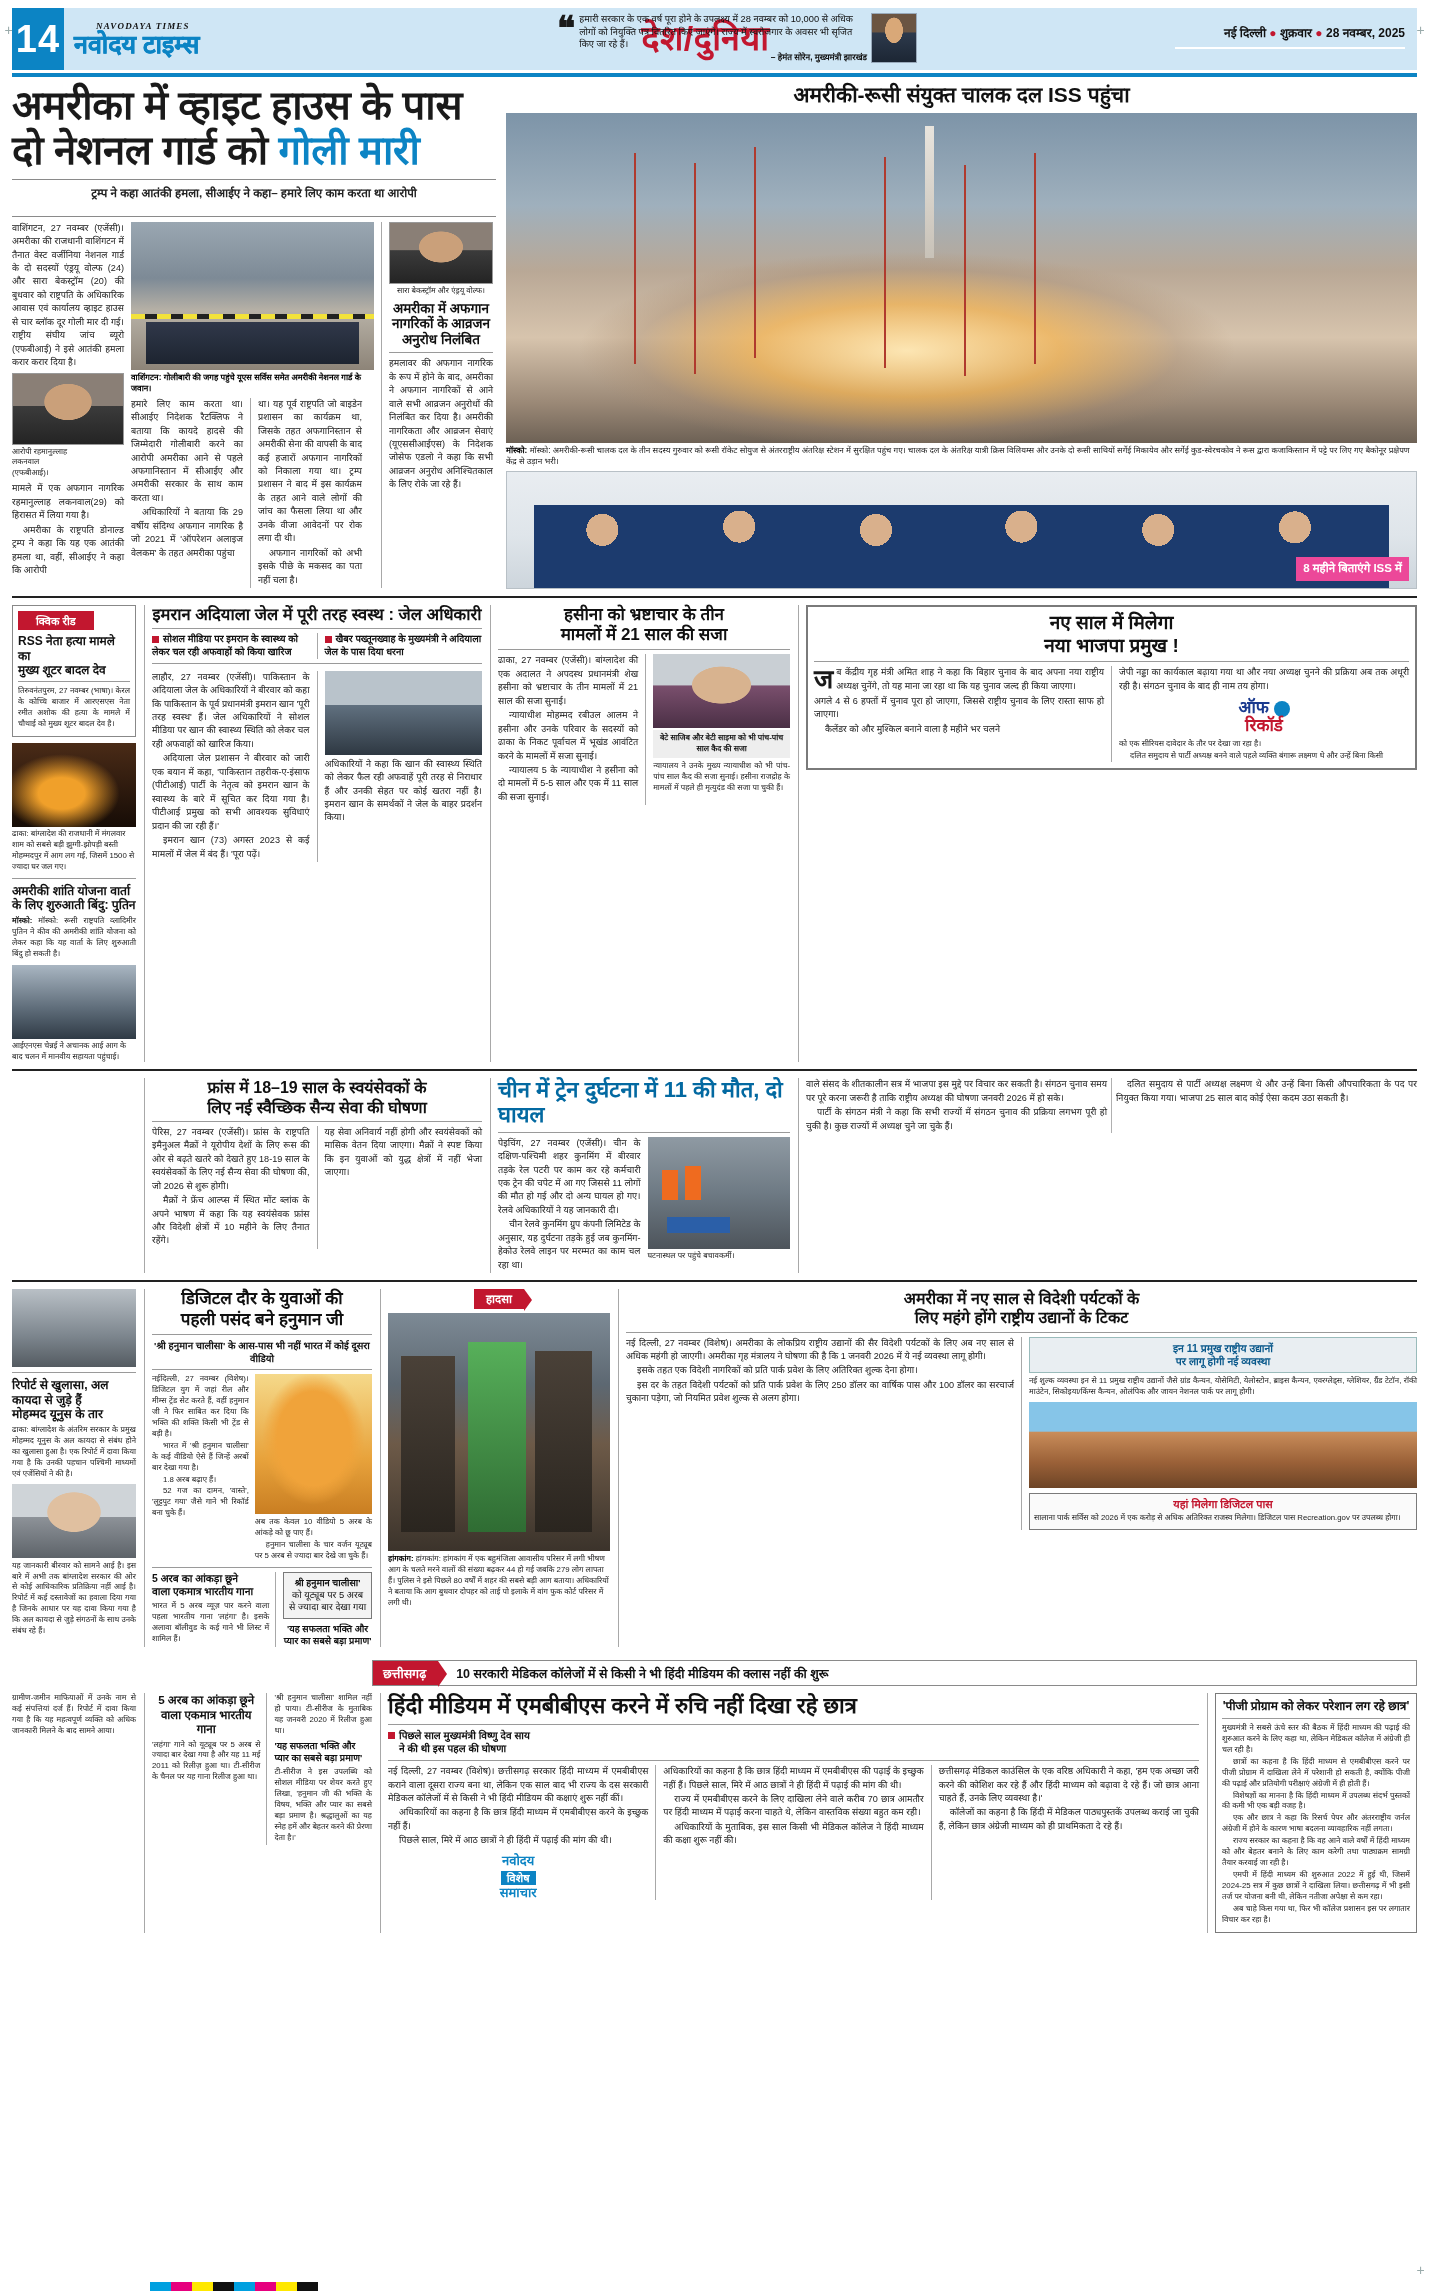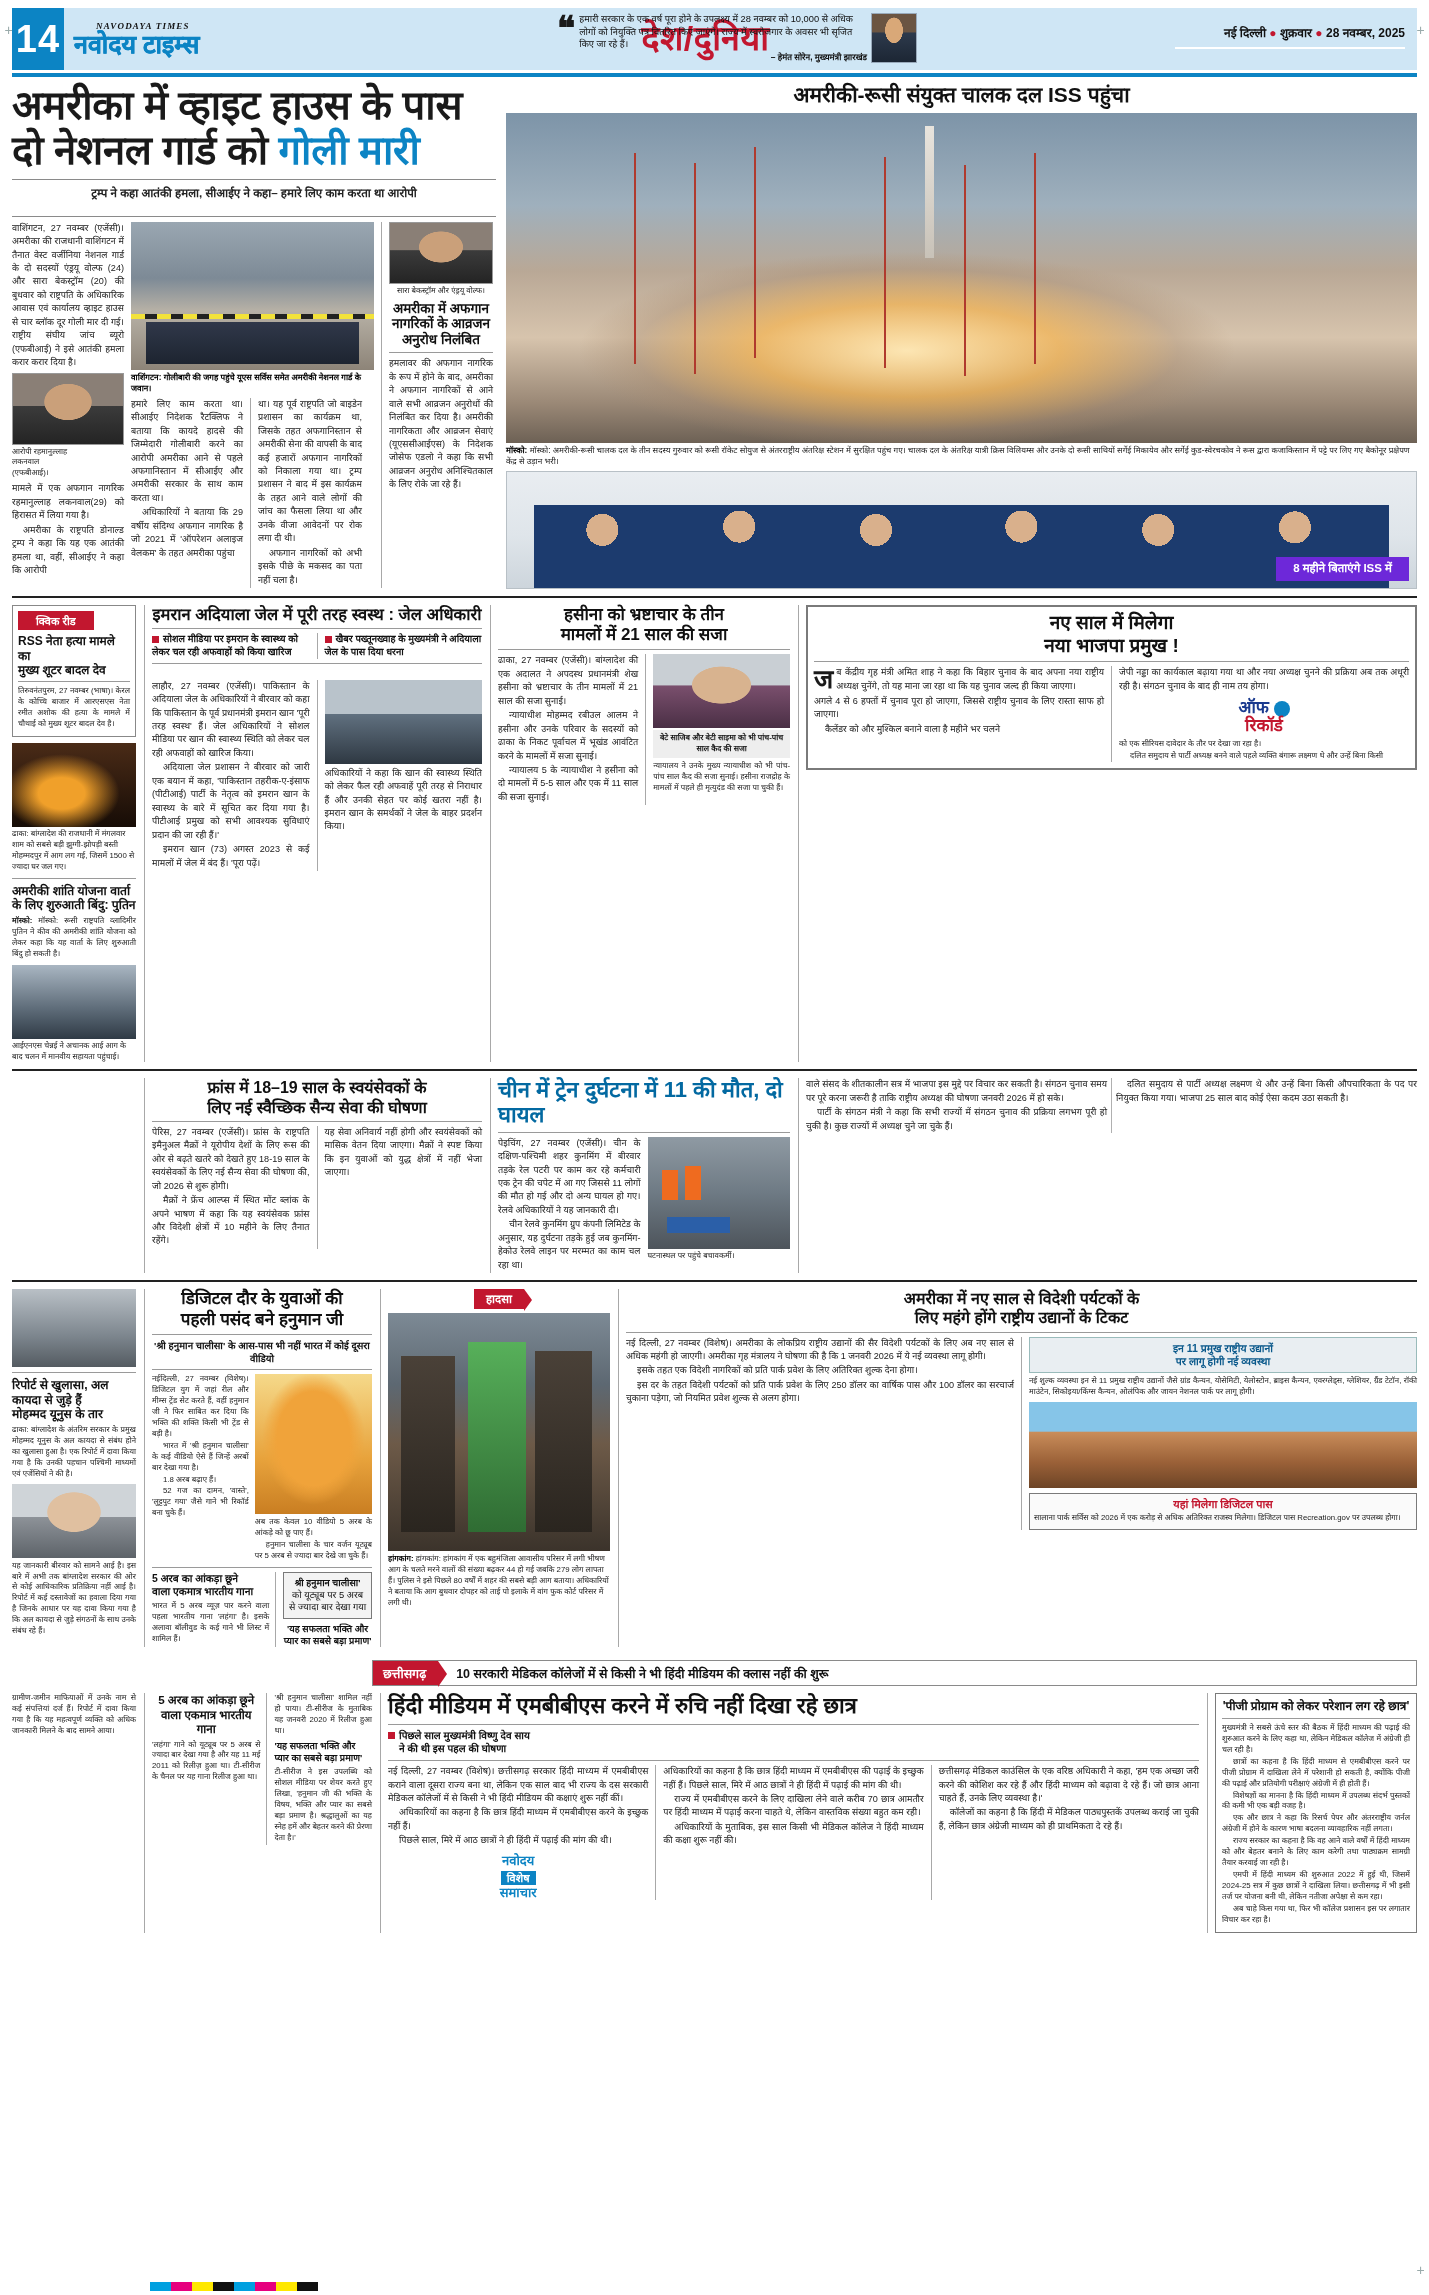--- a/index.html
+++ b/index.html
@@ -279,27 +279,27 @@
       radial-gradient(circle 16px at 40% 30%, #d9b08c 0 100%, transparent 0),
       radial-gradient(circle 16px at 57% 26%, #d9b08c 0 100%, transparent 0),
       radial-gradient(circle 16px at 73% 30%, #d9b08c 0 100%, transparent 0),
       radial-gradient(circle 16px at 89% 27%, #d9b08c 0 100%, transparent 0),
       linear-gradient(#1c3b6e 0 100%);
   }
   .iss-badge {
     position: absolute;
     right: 8px;
     bottom: 8px;
-    background: #6d28d9;
+    background: #ec4899;
     color: #fff;
     font-family: "Liberation Sans", sans-serif;
     font-size: 11.5px;
     font-weight: bold;
     line-height: 1.2;
-    padding: 5px 17px;
+    padding: 5px 7px;
     text-align: center;
   }
 
   
   .red-tab {
     display: inline-block;
     background: #c2172f;
     color: #fff;
     font-family: "Liberation Sans", sans-serif;
     font-size: 11.5px;
@@ -580,21 +580,21 @@
             <span class="bullet-red"></span><span>सोशल मीडिया पर इमरान के स्वास्थ्य को लेकर चल रही अफवाहों को किया खारिज</span>
           </div>
         </div>
         <div class="col cdiv" style="flex:1">
           <div class="hl" style="font-size:9.6px;line-height:1.35">
             <span class="bullet-red"></span><span>खैबर पख्तूनख्वाह के मुख्यमंत्री ने अदियाला जेल के पास दिया धरना</span>
           </div>
         </div>
       </div>
       <div class="hr-thin" style="margin:4px 0"></div>
-      <div class="row" style="margin-top:16px;gap:7px">
+      <div class="row" style="margin-top:7px;gap:7px">
         <div class="col" style="flex:1">
           <div class="body-text">
             <p>लाहौर, 27 नवम्बर (एजेंसी)। पाकिस्तान के अदियाला जेल के अधिकारियों ने बीरवार को कहा कि पाकिस्तान के पूर्व प्रधानमंत्री इमरान खान 'पूरी तरह स्वस्थ' हैं। जेल अधिकारियों ने सोशल मीडिया पर खान की स्वास्थ्य स्थिति को लेकर चल रही अफवाहों को खारिज किया।</p>
             <p>अदियाला जेल प्रशासन ने बीरवार को जारी एक बयान में कहा, 'पाकिस्तान तहरीक-ए-इंसाफ (पीटीआई) पार्टी के नेतृत्व को इमरान खान के स्वास्थ्य के बारे में सूचित कर दिया गया है। पीटीआई प्रमुख को सभी आवश्यक सुविधाएं प्रदान की जा रही हैं।'</p>
             <p>इमरान खान (73) अगस्त 2023 से कई मामलों में जेल में बंद हैं। 'पूरा पढ़ें।</p>
           </div>
         </div>
         <div class="col cdiv" style="flex:1">
           <div class="photo" style="height:84px;background:linear-gradient(#b9c3cb 0 40%,#60707f 41%,#2e3842)"></div>
           <div class="body-text" style="margin-top:3px">

